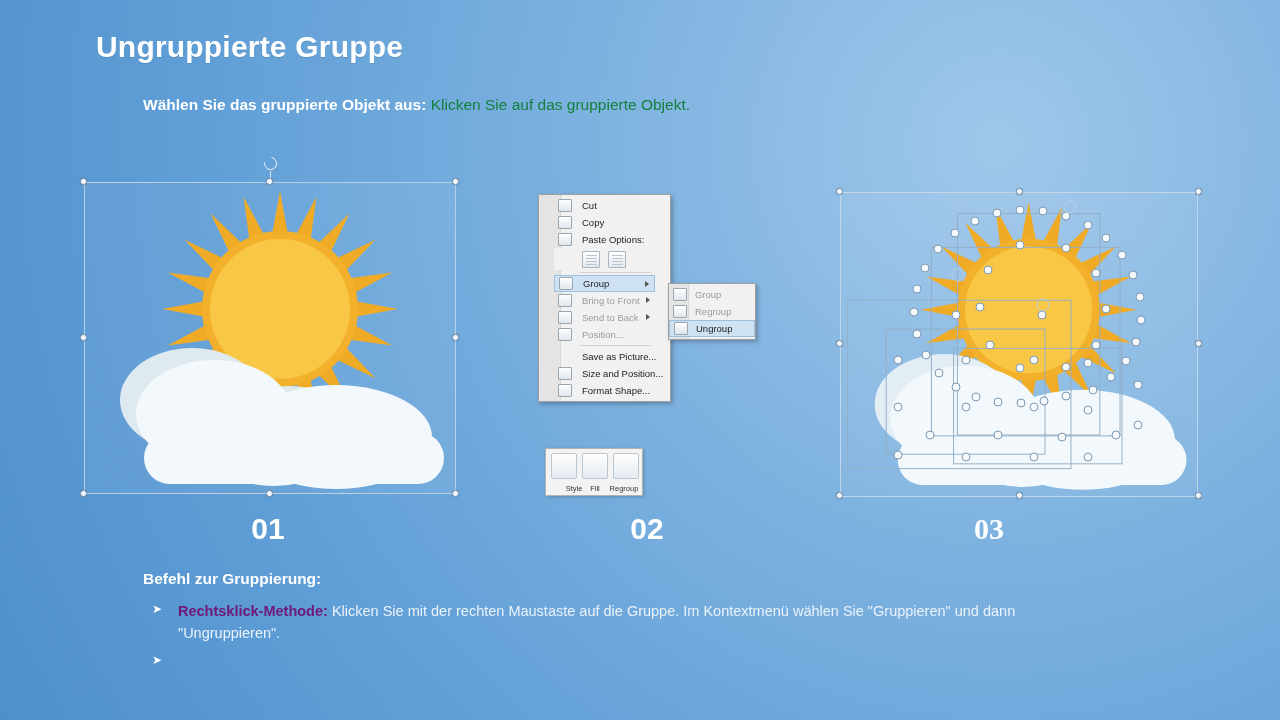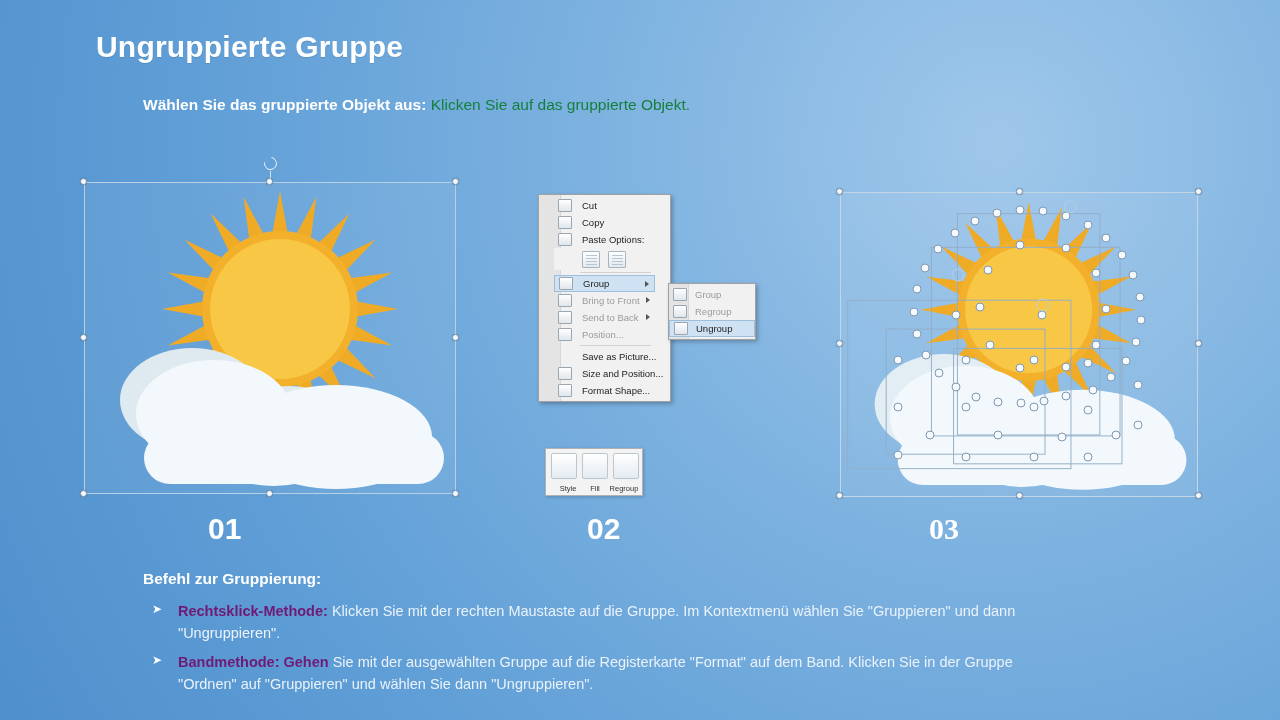--- a/index.html
+++ b/index.html
@@ -68,20 +68,21 @@
 
   
   .art { position: absolute; }
 
   
   .step-num {
     position: absolute;
     font-size: 30px;
     font-weight: bold;
     color: #ffffff;
+    text-align: center;
     width: 120px;
   }
 
   
   .ctx {
     position: absolute;
     left: 538px; top: 194px;
     width: 133px;
     background: #f1f1f1;
     border: 1px solid #a0a0a0;
@@ -374,21 +375,21 @@
   <div class="ctx-item hl">
     <span class="ctx-ico" style="top:1px;"></span>
     <span>Ungroup</span>
   </div>
 </div>
 
 <div class="minibar">
   <div class="mb-btn" style="left:5px;"></div>
   <div class="mb-btn" style="left:36px;"></div>
   <div class="mb-btn" style="left:67px;"></div>
-  <div class="mb-label" style="left:6px;">Style</div>
+  <div class="mb-label" style="left:12px;">Style</div>
   <div class="mb-label" style="left:33px;">Fill</div>
   <div class="mb-label" style="left:62px;">Regroup</div>
 </div>
 <div class="step-num" style="left:587px; top:512px;">02</div>
 
 <div class="panel" style="left:838px; top:185px; width:362px; height:312px;">
   <div class="sel-frame" style="left:2px; top:7px; width:358px; height:305px; border-color:#c3d6e8;"></div>
 
   <svg class="art" width="358" height="305" viewBox="0 0 372 312" style="left:2px; top:7px;">
     <g>
@@ -565,17 +566,14 @@
 
 <div class="bullets">
   <div class="bullet">
     <span class="arrow">➤</span>
     <span class="txt">
       <b>Rechtsklick-Methode:</b><span> Klicken Sie mit der rechten Maustaste auf die Gruppe. Im Kontextmenü wählen Sie "Gruppieren" und dann "Ungruppieren".</span>
     </span>
   </div>
   <div class="bullet">
     <span class="arrow">➤</span>
-    <span class="txt">
-      <b>Bandmethode: Gehen</b><span> Sie mit der ausgewählten Gruppe auf die Registerkarte "Format" auf dem Band. Klicken Sie in der Gruppe "Ordnen" auf "Gruppieren" und wählen Sie dann "Ungruppieren".</span>
-    </span>
   </div>
 </div>
 
 </body></html>

